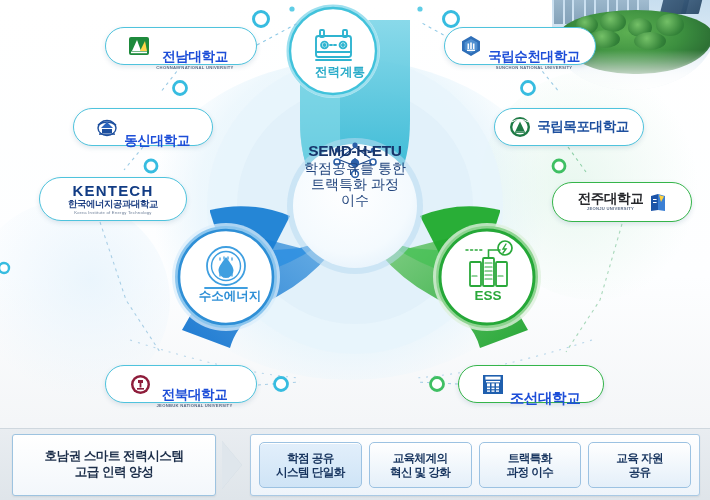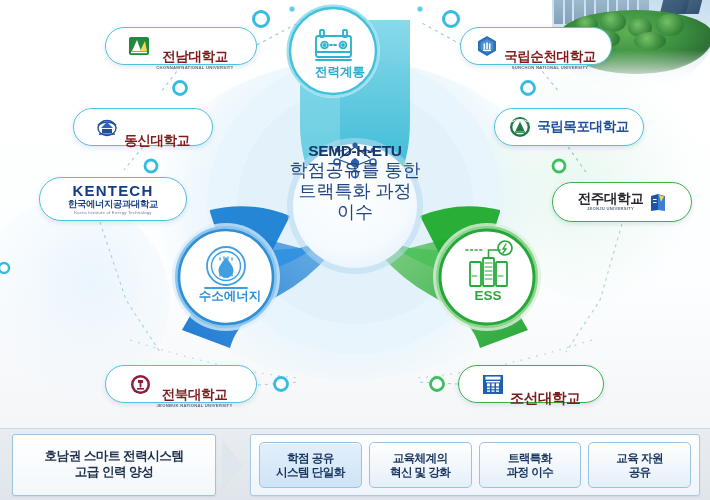--- a/index.html
+++ b/index.html
@@ -84,21 +84,21 @@
     text-align: center;
     color: #1f3f73;
     line-height: 1.16;
     pointer-events: none;
   }
   .center-label .acr {
     font-size: 15.5px; font-weight: 700; letter-spacing: -0.4px;
     color: #16356b; white-space: nowrap;
   }
   .center-label .ln {
-    font-size: 18px; font-weight: 400; color: #22457d; white-space: nowrap;
+    font-size: 14px; font-weight: 400; color: #22457d; white-space: nowrap;
   }
 
   
   .node-cap {
     position: absolute; text-align: center; font-weight: 700;
     pointer-events: none; white-space: nowrap;
   }
   .cap-grid { left: 285px; top: 64px; width: 110px; font-size: 12.5px; color: #2aacc9; }
   .cap-h2   { left: 170px; top: 288px; width: 120px; font-size: 12.5px; color: #2e8fd6; }
   .cap-ess  { left: 432px; top: 288px; width: 112px; font-size: 13.5px; color: #2aa83a; }
@@ -110,34 +110,34 @@
     border: 1.6px solid #4fc3dd;
     border-radius: 999px;
     display: flex; align-items: center; justify-content: center;
     gap: 6px;
     box-shadow: 0 2px 5px rgba(40,90,130,.14);
     padding: 0 12px;
   }
   .pill.green { border-color: #35b54a; }
   .pill .txt { display: flex; flex-direction: column; align-items: center; line-height: 1.02; }
   .pill .kr { font-size: 13.5px; font-weight: 700; color: #1b2f6b; letter-spacing: -0.4px; white-space: nowrap; }
-  .pill .kr.navy { color: #7f1d1d; margin-top: 28px; }
+  .pill .kr.navy { color: #1d4ed8; margin-top: 28px; }
   .pill .kr.teal { color: #0f5fa8; }
   .pill .en {
     font-size: 4.2px; font-weight: 700; color: #5b6b86; letter-spacing: .25px;
     margin-top: 1.5px; white-space: nowrap; transform: scale(1,.95);
   }
   .mark { flex: 0 0 auto; display: block; }
 
   
   #pill-cnu   { left: 105px; top: 27px;  width: 152px; height: 38px; }
   #pill-dsu   { left: 73px;  top: 108px; width: 140px; height: 38px; }
   #pill-ken   { left: 39px;  top: 177px; width: 148px; height: 44px; }
   #pill-jbnu  { left: 105px; top: 365px; width: 152px; height: 38px; }
-  #pill-scnu  { left: 460px; top: 27px;  width: 152px; height: 38px; }
+  #pill-scnu  { left: 444px; top: 27px;  width: 152px; height: 38px; }
   #pill-mnu   { left: 494px; top: 108px; width: 150px; height: 38px; }
   #pill-jj    { left: 552px; top: 182px; width: 140px; height: 40px; }
   #pill-chosun{ left: 458px; top: 365px; width: 146px; height: 38px; }
 
   
   .bottom {
     position: absolute; left: 0; bottom: 0; width: 710px; height: 72px;
     background: linear-gradient(180deg,#e9edf1 0%, #dfe5ea 100%);
     border-top: 1px solid #cfd7de;
     display: flex; align-items: center;

